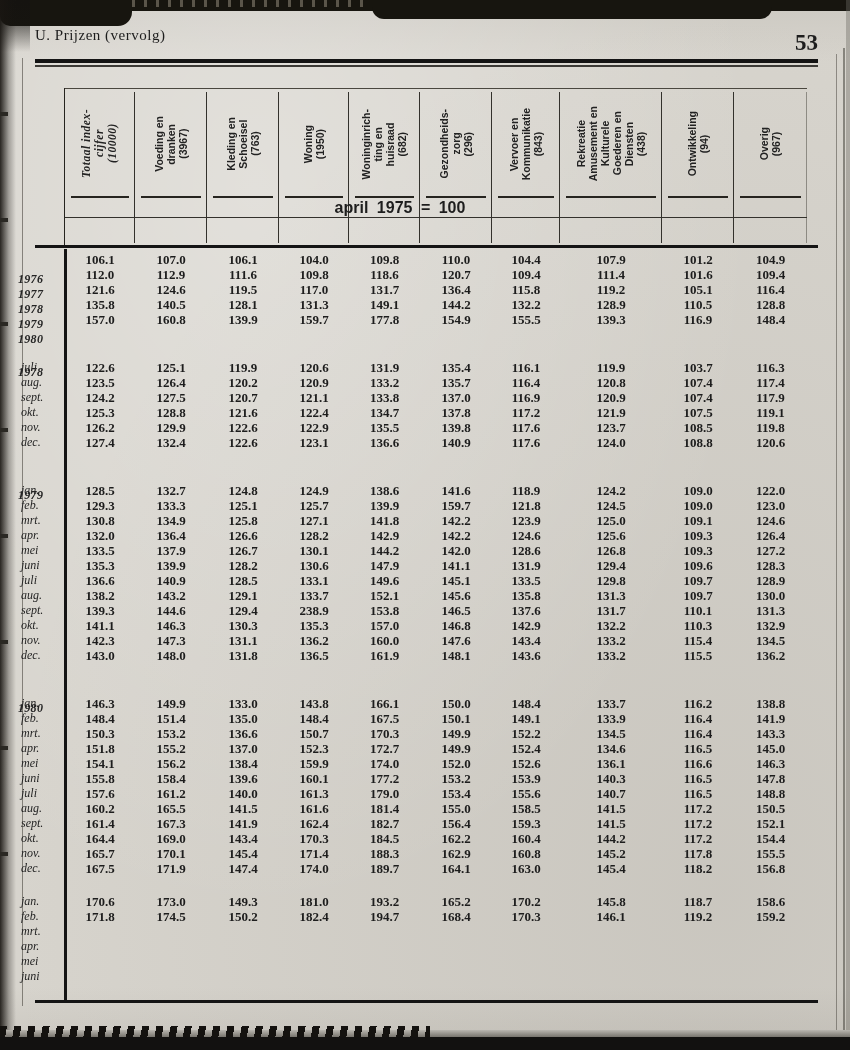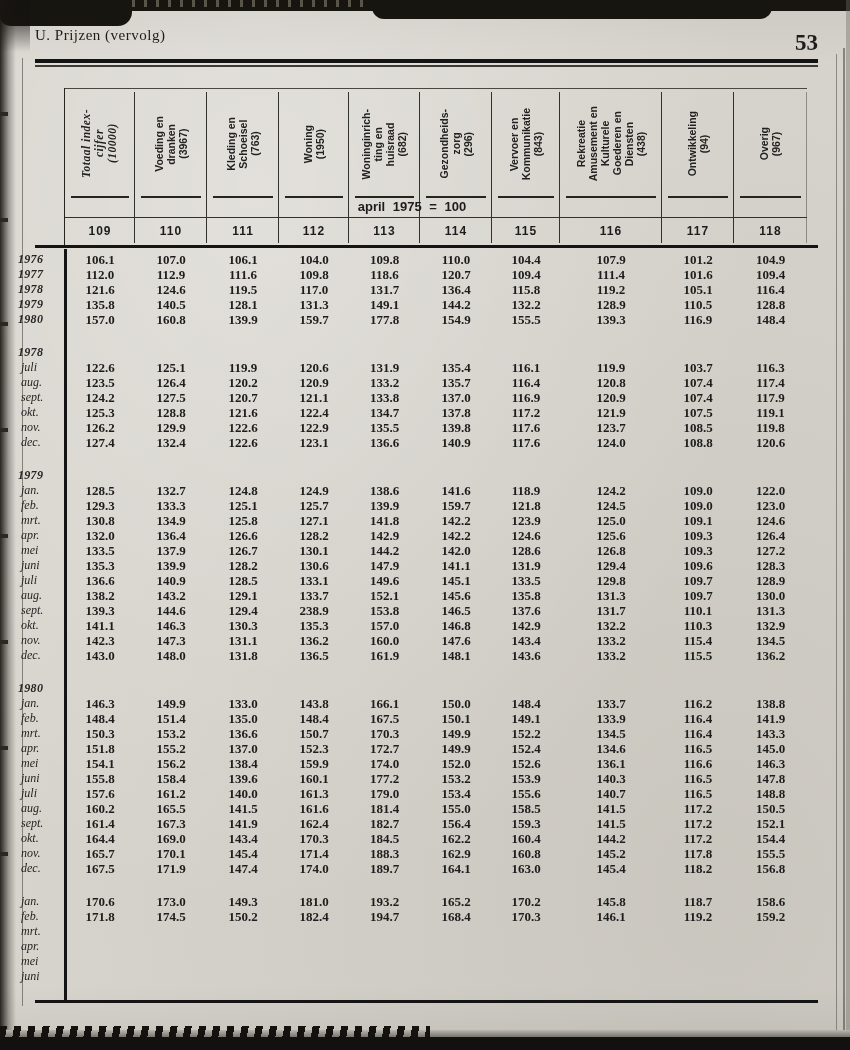--- a/index.html
+++ b/index.html
@@ -43,38 +43,38 @@
   .title-rule{left:65px;top:88px;width:742px;height:1px;background:#4a473f;}
   .header-grid{left:13px;top:92px;width:794px;height:104px;display:grid;
     grid-template-columns:52px 70px 72px 72px 70px 71px 72px 68px 102px 72px 73px;}
   .hcell{display:flex;justify-content:center;align-items:center;overflow:visible;}
   .vtext{writing-mode:vertical-rl;transform:rotate(180deg);white-space:pre-line;text-align:center;
     font-family:"Liberation Sans",sans-serif;font-weight:bold;font-size:10.5px;line-height:1.15;color:#222;}
   .vit{font-family:"Liberation Serif",serif;font-style:italic;font-size:11.5px;letter-spacing:.5px;}
   .hline{height:2px;background:#26241f;top:196px;}
   .vdiv{width:1px;background:#33312c;top:92px;height:151px;}
   .vdiv-left{width:1px;background:#26241f;top:88px;height:158px;}
-  .base-note{left:252px;top:199px;width:320px;text-align:center;
-    font-family:"Liberation Sans",sans-serif;font-weight:bold;font-size:13px;word-spacing:4px;}
+  .base-note{left:240px;top:199px;width:320px;text-align:center;
+    font-family:"Liberation Sans",sans-serif;font-weight:bold;font-size:16px;word-spacing:4px;}
   .rule-thin{left:65px;top:217px;width:742px;height:1px;background:#33312c;}
   .code-grid{left:13px;top:220px;width:794px;height:23px;display:grid;
     grid-template-columns:52px 70px 72px 72px 70px 71px 72px 68px 102px 72px 73px;
     font-family:"Liberation Sans",sans-serif;font-weight:bold;font-size:12px;letter-spacing:1px;}
   .code-grid div{text-align:center;line-height:23px;color:#1c1c1c;}
   .rule-thick{left:35px;top:245px;width:783px;height:3px;background:#141414;}
   .vline-data{left:64px;top:249px;width:2.5px;height:751px;background:#141414;}
   .rule-bottom{left:35px;top:1000px;width:783px;height:3px;background:#141414;}
 
   
   .rows{left:13px;top:252px;width:794px;}
   .group + .group{margin-top:18px;}
   .row{display:grid;grid-template-columns:52px 70px 72px 72px 70px 71px 72px 68px 102px 72px 73px;
     height:15px;line-height:15px;}
   .lbl{font-style:italic;font-size:12px;color:#242424;text-align:left;}
-  .lbl.year{font-weight:bold;padding-left:5px;letter-spacing:.3px;}
+  .lbl.year{font-weight:bold;padding-left:5px;letter-spacing:.3px;margin-top:20px;}
   .lbl.month{padding-left:8px;}
   .num{text-align:center;font-weight:bold;font-size:13px;color:#1d1d1d;font-family:"Liberation Serif",serif;}
 </style>
 </head>
 <body>
 
 <div class="page">
 
   <div class="abs top-band"></div>
   <div class="abs top-teeth"></div>
@@ -180,33 +180,20 @@
       <div class="abs vdiv" style="left: 348px;"></div>
       <div class="abs vdiv" style="left: 419px;"></div>
       <div class="abs vdiv" style="left: 491px;"></div>
       <div class="abs vdiv" style="left: 559px;"></div>
       <div class="abs vdiv" style="left: 661px;"></div>
       <div class="abs vdiv" style="left: 733px;"></div>
       <div class="abs vdiv" style="left: 806px; background: rgba(70, 67, 60, 0.5);"></div>
     </div>
   <div class="abs base-note">april 1975 = 100</div>
   <div class="abs rule-thin"></div>
-  <div class="abs code-grid" id="code-grid">
-      <div></div>
-      <div>109</div>
-      <div>110</div>
-      <div>111</div>
-      <div>112</div>
-      <div>113</div>
-      <div>114</div>
-      <div>115</div>
-      <div>116</div>
-      <div>117</div>
-      <div>118</div>
-    </div>
   <div class="abs rule-thick"></div>
   <div class="abs vline-data"></div>
   <div class="abs rows" id="rows">
       <div class="group">
         <div class="row">
           <div class="lbl year">1976</div>
           <div class="num">106.1</div>
           <div class="num">107.0</div>
           <div class="num">106.1</div>
           <div class="num">104.0</div>

